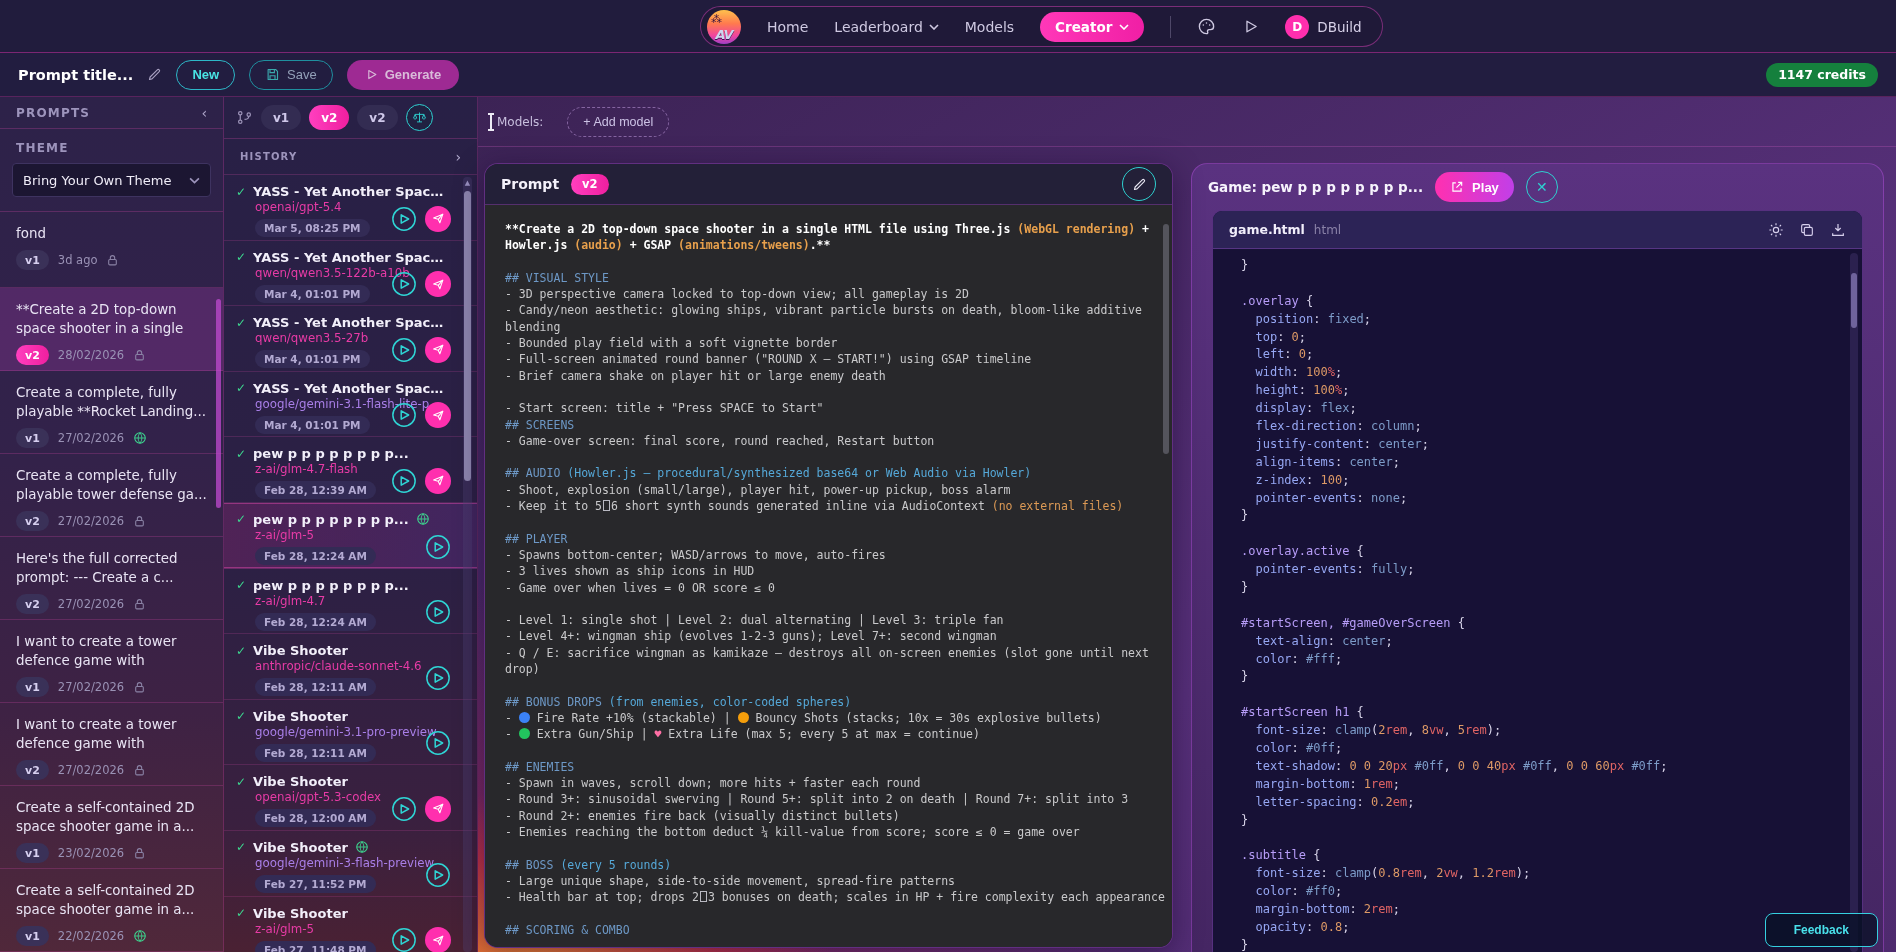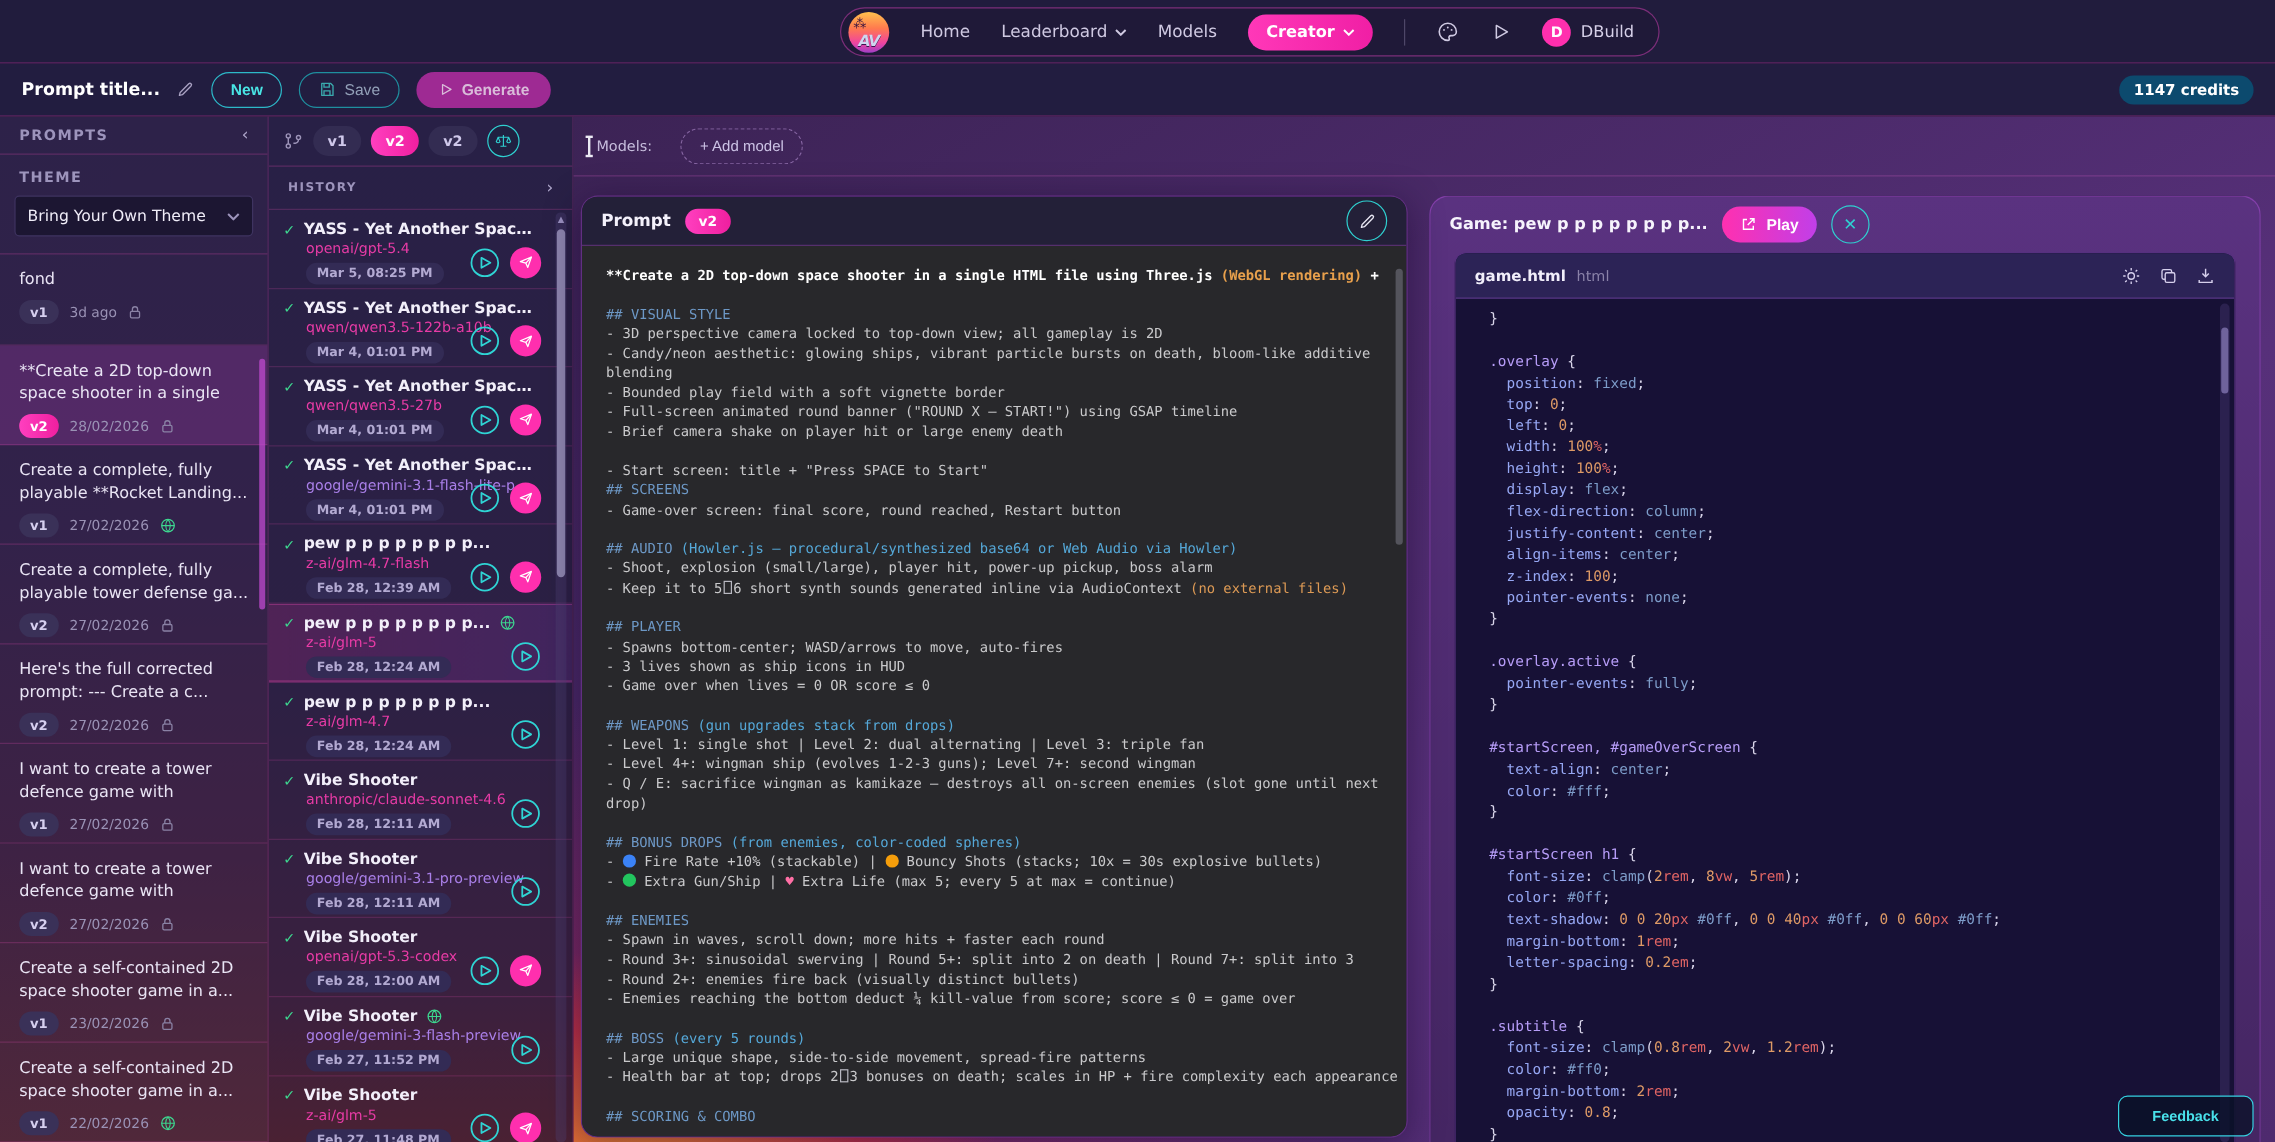--- a/index.html
+++ b/index.html
@@ -22,21 +22,21 @@
 
   
   .toolbar{height:44px;flex:0 0 44px;background:#221d40;border-bottom:1px solid rgba(190,50,150,.35);display:flex;align-items:center;gap:14px;padding:0 18px;position:relative;z-index:5}
   .tb-title{font-size:14.5px;font-weight:bold;color:#fff}
   .tb-pencil{color:#a9a1c2;display:flex}
   .pill-btn{height:30px;border-radius:15px;display:flex;align-items:center;gap:7px;padding:0 15px;font-size:13px;background:transparent;cursor:pointer}
   .btn-new{border:1.5px solid #2db8c8;color:#49e4e4;font-weight:bold}
   .btn-save{border:1.5px solid #1f8f9f;color:#93a0b8}
   .btn-save .ic{color:#3aa9ad}
   .btn-generate{background:#9e2a93;border:none;color:#d9bcd9;font-weight:bold;padding:0 18px}
-  .credits{margin-left:auto;height:24px;border-radius:12px;background:#0c4a6e;color:#fff;font-weight:bold;font-size:12.5px;display:flex;align-items:center;padding:0 12px}
+  .credits{margin-left:auto;height:24px;border-radius:12px;background:#15803d;color:#fff;font-weight:bold;font-size:12.5px;display:flex;align-items:center;padding:0 12px}
 
   
   .columns{flex:1;display:flex;min-height:0}
 
   
   .sidebar{width:224px;flex:0 0 224px;background:linear-gradient(180deg,#2d2249 0%,#32224a 40%,#3e2244 72%,#50283a 100%);border-right:1px solid rgba(200,60,160,.3);display:flex;flex-direction:column;position:relative;overflow:hidden}
   .sb-head{height:42px;display:flex;align-items:center;justify-content:space-between;padding:0 16px;border-bottom:1px solid rgba(200,70,160,.3)}
   .sb-head .lbl, .theme-lbl{font-size:12px;font-weight:bold;letter-spacing:1.2px;color:#9d94bc}
   .collapse{color:#b0a8cc;font-size:14px;cursor:pointer}
   .theme-sec{padding:12px 12px 14px;border-bottom:1px solid rgba(200,70,160,.3)}
@@ -696,20 +696,21 @@
             <span class="pc-title">Prompt</span>
             <span class="pc-ver">v2</span>
             <button class="pc-edit">
                 <svg viewBox="0 0 24 24" width="15" height="15">
                   <path d="M4 20l1-4L16.5 4.5a2.1 2.1 0 013 3L8 19l-4 1z" fill="none" stroke="currentColor" stroke-width="1.8" stroke-linejoin="round"></path>
                 </svg>
               </button>
           </div>
           <div class="pc-body" id="prompt-body">
               <div class="pl"><span class="sg-b">**Create a 2D top-down space shooter in a single HTML file using Three.js </span><span class="sg-bo">(WebGL rendering)</span><span class="sg-b"> +</span></div>
+              <div class="pl"><span class="sg-b">Howler.js </span><span class="sg-bo">(audio)</span><span class="sg-b"> + GSAP </span><span class="sg-bo">(animations/tweens)</span><span class="sg-b">.**</span></div>
               <div class="pl">&nbsp;</div>
               <div class="pl"><span class="sg-h">## VISUAL STYLE</span></div>
               <div class="pl"><span class="">- 3D perspective camera locked to top-down view; all gameplay is 2D</span></div>
               <div class="pl"><span class="">- Candy/neon aesthetic: glowing ships, vibrant particle bursts on death, bloom-like additive</span></div>
               <div class="pl"><span class="">blending</span></div>
               <div class="pl"><span class="">- Bounded play field with a soft vignette border</span></div>
               <div class="pl"><span class="">- Full-screen animated round banner ("ROUND X — START!") using GSAP timeline</span></div>
               <div class="pl"><span class="">- Brief camera shake on player hit or large enemy death</span></div>
               <div class="pl">&nbsp;</div>
               <div class="pl"><span class="">- Start screen: title + "Press SPACE to Start"</span></div>
@@ -718,21 +719,20 @@
               <div class="pl">&nbsp;</div>
               <div class="pl"><span class="sg-h">## AUDIO </span><span class="sg-hp">(Howler.js — procedural/synthesized base64 or Web Audio via Howler)</span></div>
               <div class="pl"><span class="">- Shoot, explosion (small/large), player hit, power-up pickup, boss alarm</span></div>
               <div class="pl"><span class="">- Keep it to 5</span><span class="sg-box"></span><span class="">6 short synth sounds generated inline via AudioContext </span><span class="sg-o">(no external files)</span></div>
               <div class="pl">&nbsp;</div>
               <div class="pl"><span class="sg-h">## PLAYER</span></div>
               <div class="pl"><span class="">- Spawns bottom-center; WASD/arrows to move, auto-fires</span></div>
               <div class="pl"><span class="">- 3 lives shown as ship icons in HUD</span></div>
               <div class="pl"><span class="">- Game over when lives = 0 OR score ≤ 0</span></div>
               <div class="pl">&nbsp;</div>
-              <div class="pl"><span class="sg-h">## WEAPONS </span><span class="sg-hp">(gun upgrades stack from drops)</span></div>
               <div class="pl"><span class="">- Level 1: single shot | Level 2: dual alternating | Level 3: triple fan</span></div>
               <div class="pl"><span class="">- Level 4+: wingman ship (evolves 1-2-3 guns); Level 7+: second wingman</span></div>
               <div class="pl"><span class="">- Q / E: sacrifice wingman as kamikaze — destroys all on-screen enemies (slot gone until next</span></div>
               <div class="pl"><span class="">drop)</span></div>
               <div class="pl">&nbsp;</div>
               <div class="pl"><span class="sg-h">## BONUS DROPS </span><span class="sg-hp">(from enemies, color-coded spheres)</span></div>
               <div class="pl"><span class="">- </span><span class="dot db"></span><span class=""> Fire Rate +10% (stackable) | </span><span class="dot do"></span><span class=""> Bouncy Shots (stacks; 10x = 30s explosive bullets)</span></div>
               <div class="pl"><span class="">- </span><span class="dot dg"></span><span class=""> Extra Gun/Ship | </span><span class="sg-ht">♥</span><span class=""> Extra Life (max 5; every 5 at max = continue)</span></div>
               <div class="pl">&nbsp;</div>
               <div class="pl"><span class="sg-h">## ENEMIES</span></div>

